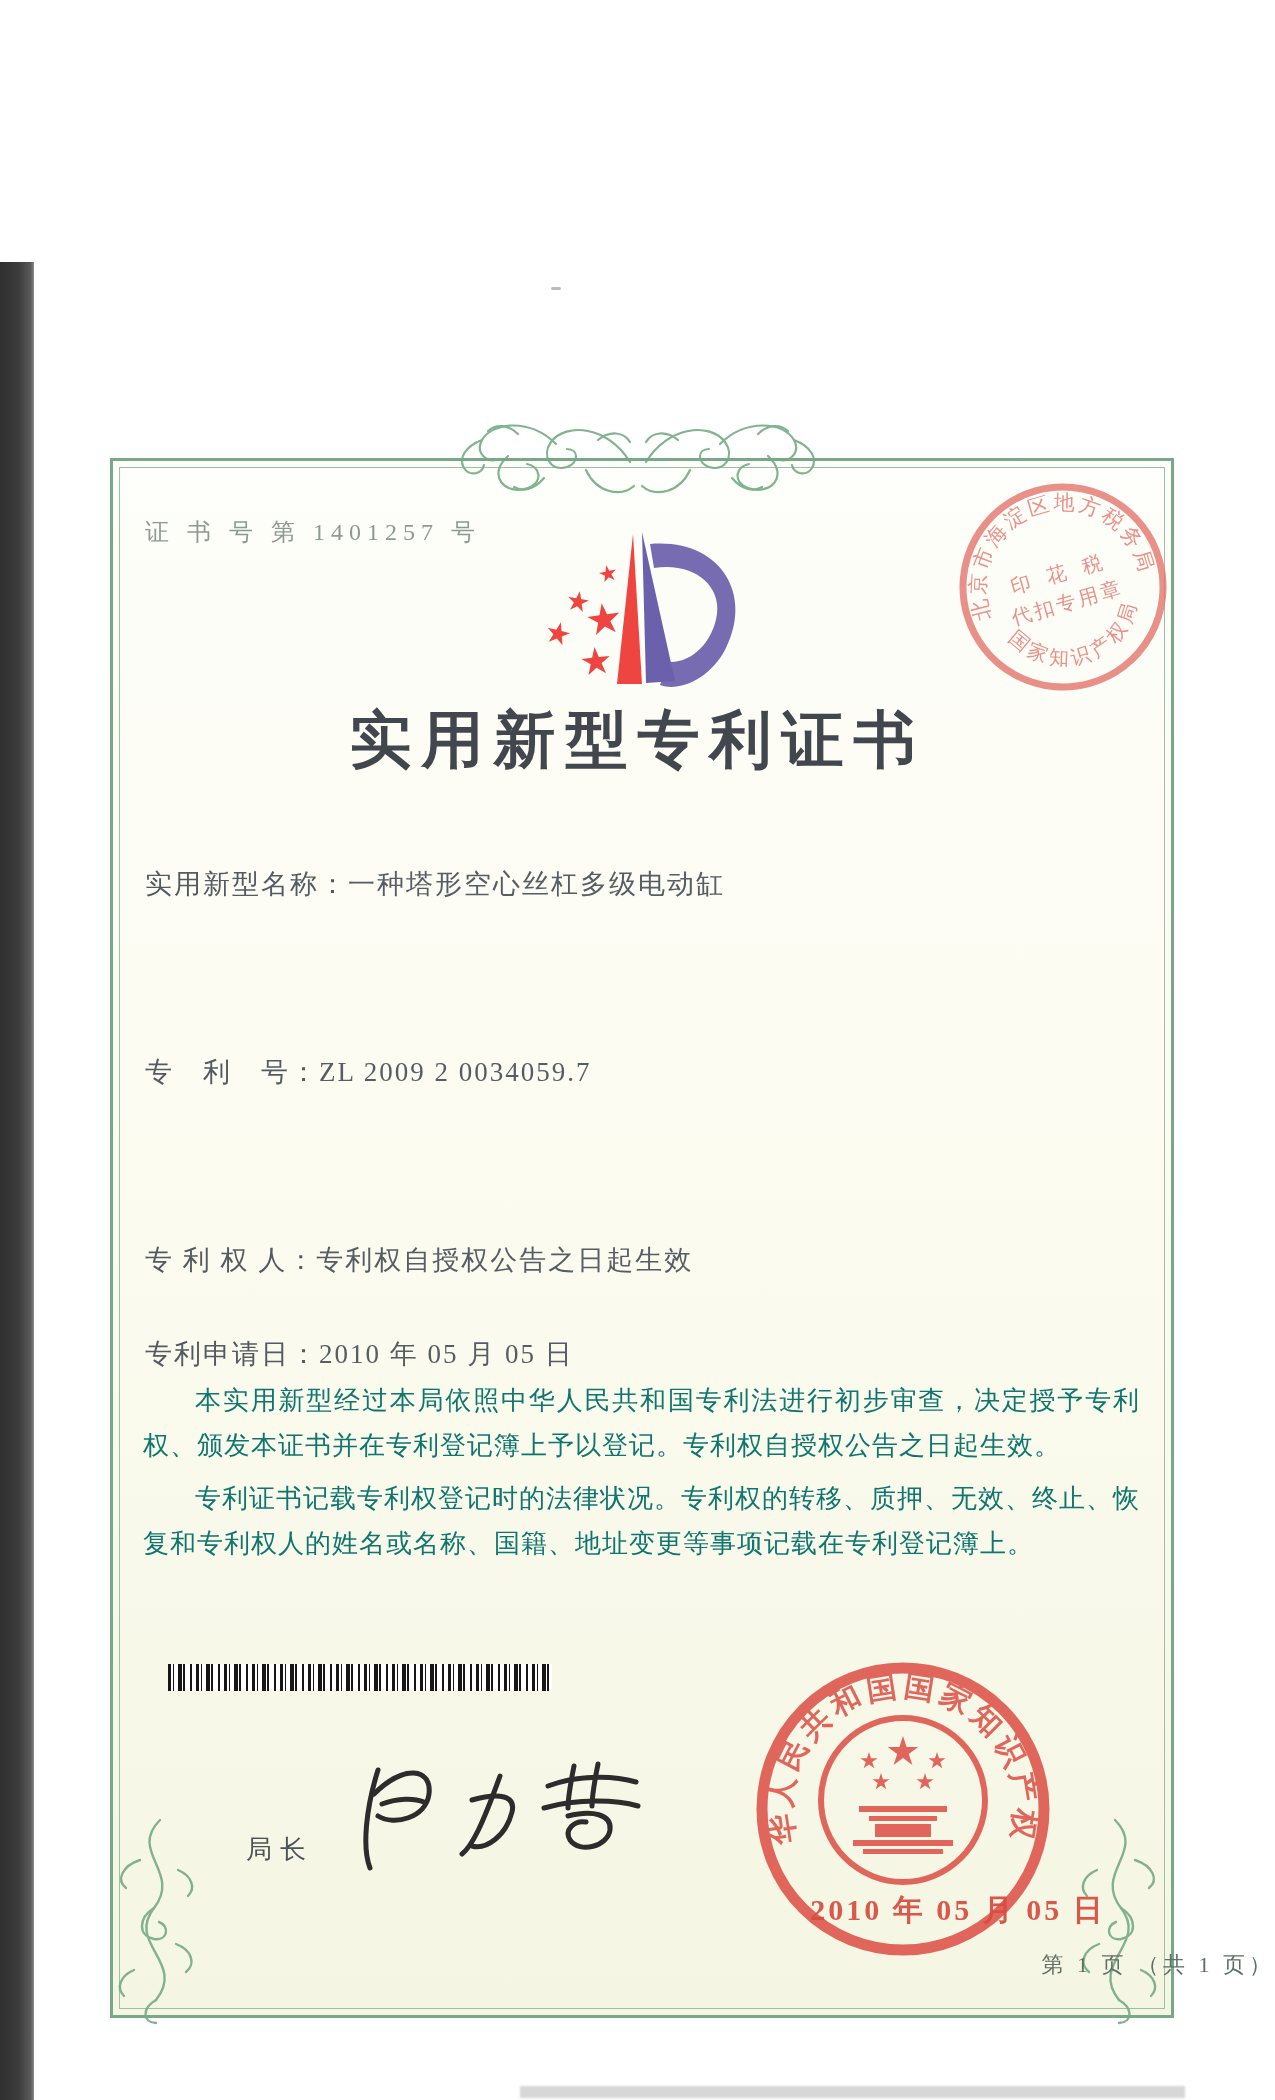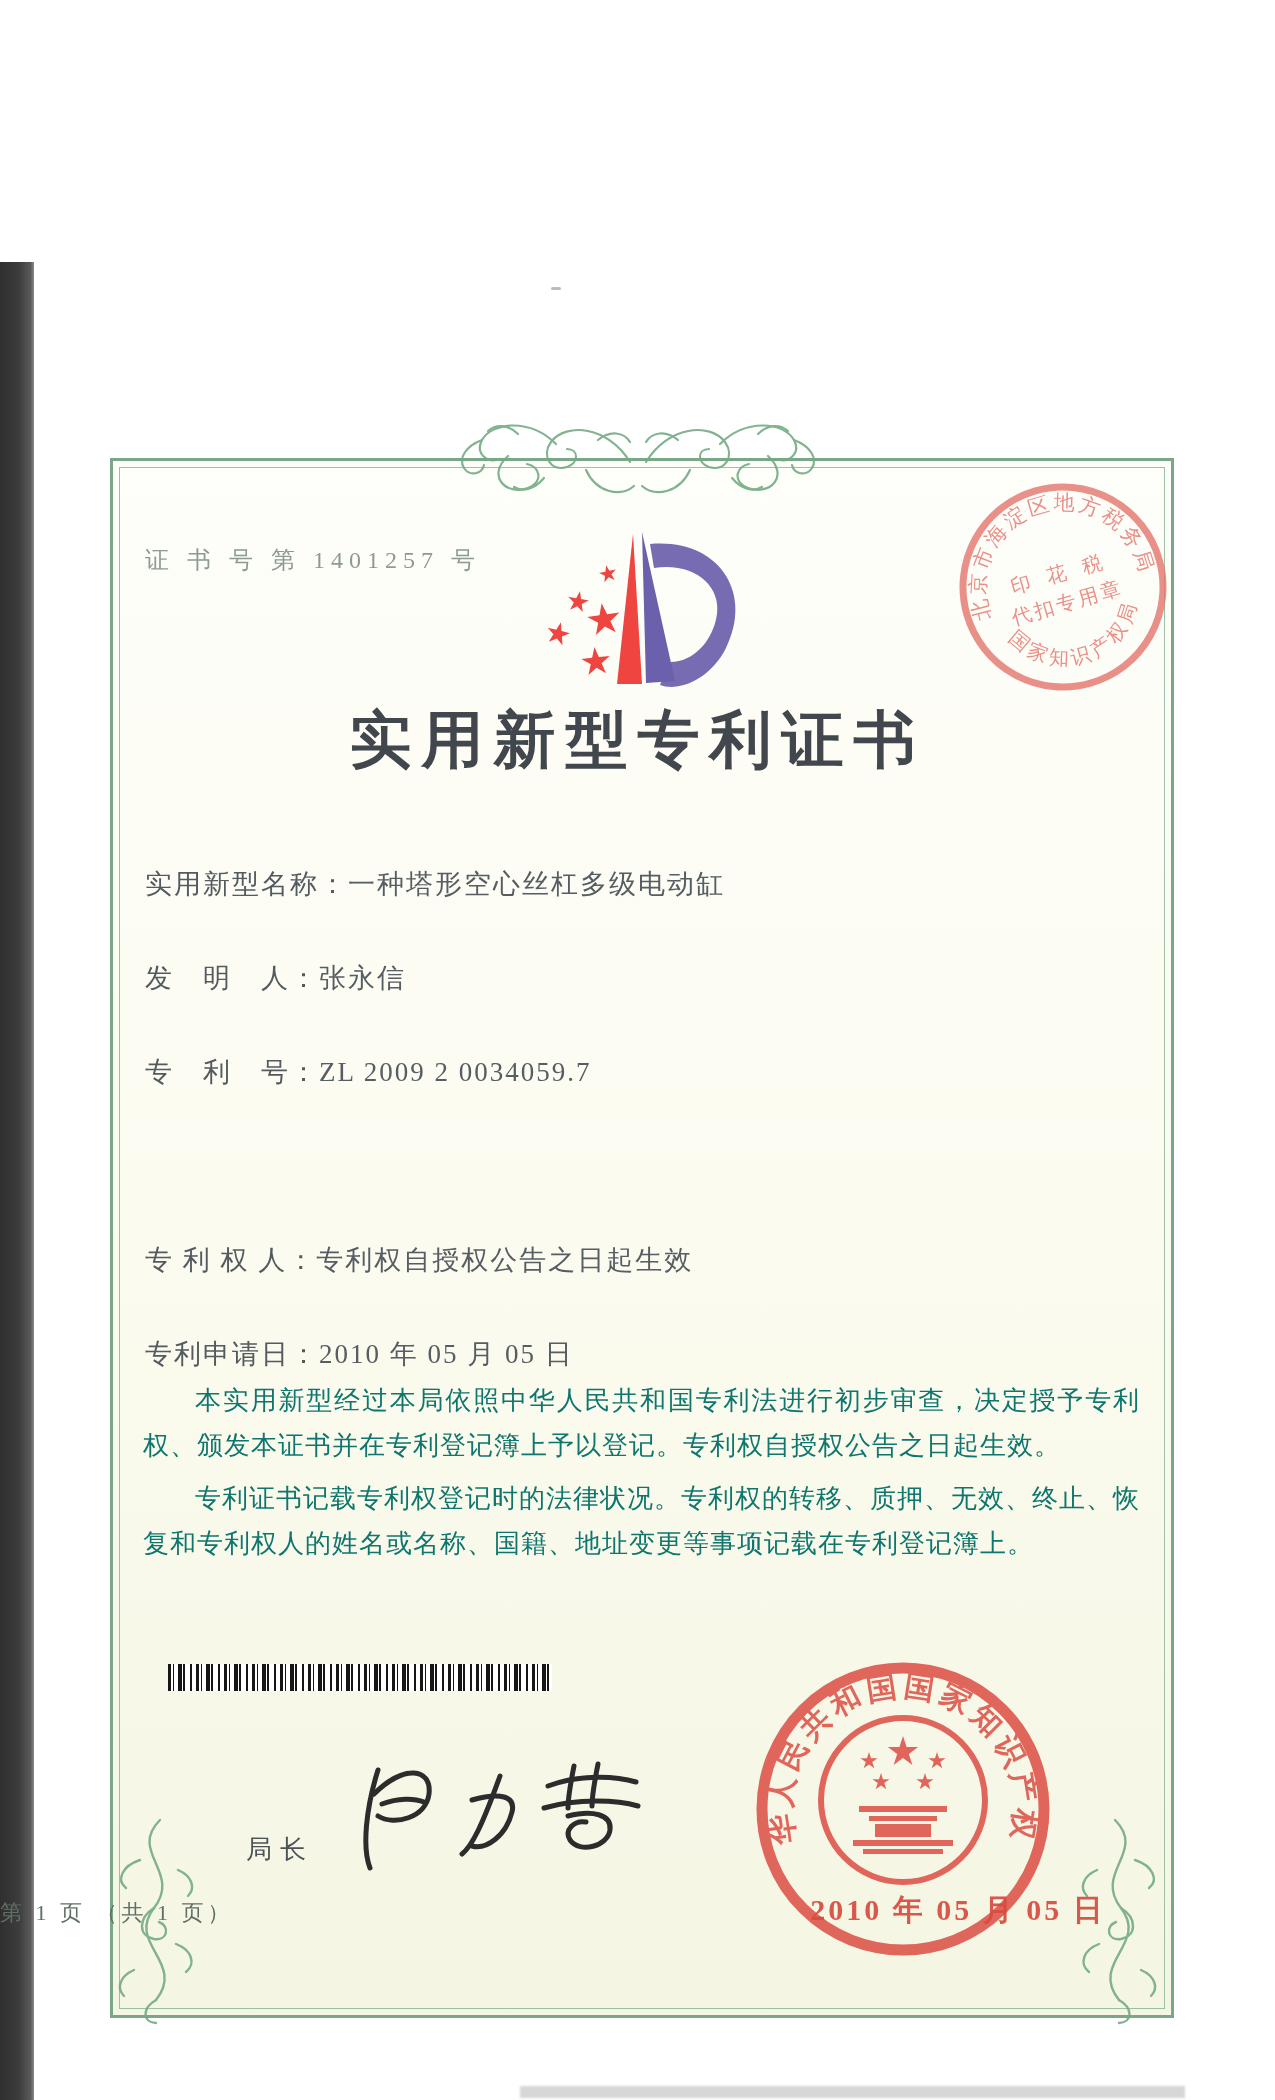--- a/index.html
+++ b/index.html
@@ -11,35 +11,35 @@
          background:linear-gradient(90deg,#2f2f2f 0%,#3c3c3c 55%,#5a5a5a 90%,#8a8a8a 100%);}
   #bottom-shadow{left:520px;top:2086px;width:665px;height:12px;background:#d7d7d7;filter:blur(1px);}
   #top-dash{left:551px;top:287px;width:10px;height:3px;background:#bcbcbc;border-radius:2px;}
   
   #frame{left:110px;top:458px;width:1058px;height:1554px;
          border:3px solid #79a888;
          background:linear-gradient(180deg,#fefefa 0%,#fcfcf2 40%,#f8f8e9 78%,#f5f5e3 100%);}
   #frame .inner-line{position:absolute;left:6px;top:6px;right:6px;bottom:6px;
          border:1px solid #9cc0a6;pointer-events:none;}
   
-  #cert-number{left:145px;top:544px;font-size:24px;letter-spacing:6px;color:#8d9a92;}
+  #cert-number{left:145px;top:516px;font-size:24px;letter-spacing:6px;color:#8d9a92;}
   #title{left:0;top:698px;width:1275px;text-align:center;font-size:62px;font-weight:600;
          color:#41474c;letter-spacing:10px;}
   .field-row{left:145px;width:1000px;font-size:27px;color:#545b60;letter-spacing:2px;white-space:nowrap;}
   .field-row .val{color:#565d63;}
   #body-text{left:143px;top:1378px;width:997px;font-size:26px;line-height:45px;color:#0f766e;
              letter-spacing:1px;text-align:justify;}
   #body-text p{margin:0 0 8px 0;text-indent:2em;}
   #barcode{left:168px;top:1664px;width:384px;height:27px;
     background:repeating-linear-gradient(90deg,
       #161616 0 3px,#ffffff 3px 5px,#161616 5px 6px,#ffffff 6px 10px,
       #161616 10px 14px,#ffffff 14px 15px,#161616 15px 17px,#ffffff 17px 22px,
       #161616 22px 24px,#ffffff 24px 28px);}
   #director-label{left:246px;top:1832px;font-size:26px;color:#4c5358;letter-spacing:8px;}
-  #footer{left:0;top:1898px;width:1275px;text-align:left;font-size:22px;color:#5f6f66;letter-spacing:4px;}
+  #footer{left:0;top:1950px;width:1275px;text-align:right;font-size:22px;color:#5f6f66;letter-spacing:4px;}
   #seal-date{left:788px;top:1890px;width:340px;text-align:center;font-size:30px;color:#d84a40;
              letter-spacing:3px;font-weight:600;opacity:.92;}
   svg{overflow:visible;}
 </style>
 </head>
 <body>
 
 <div id="page">
 
   <div id="spine" class="abs"></div>
@@ -113,23 +113,20 @@
       <use href="#star" transform="translate(76,140) scale(15) rotate(-6)"></use>
     </g>
   </svg>
 
   <div id="cert-number" class="abs">证 书 号 第 1401257 号</div>
   <div id="title" class="abs">实用新型专利证书</div>
 
   <div class="abs field-row" style="top:866px;">
     <span>实用新型名称：</span><span class="val">一种塔形空心丝杠多级电动缸</span>
   </div>
-  <div class="abs field-row" style="top:960px;">
-    <span>发　明　人：</span><span class="val">张永信</span>
-  </div>
   <div class="abs field-row" style="top:1054px;">
     <span>专　利　号：</span><span class="val">ZL 2009 2 0034059.7</span>
   </div>
   <div class="abs field-row" style="top:1242px;">
     <span>专 利 权 人：</span><span class="val">专利权自授权公告之日起生效</span>
   </div>
   <div class="abs field-row" style="top:1336px;">
     <span>专利申请日：</span><span class="val">2010 年 05 月 05 日</span>
   </div>
 

